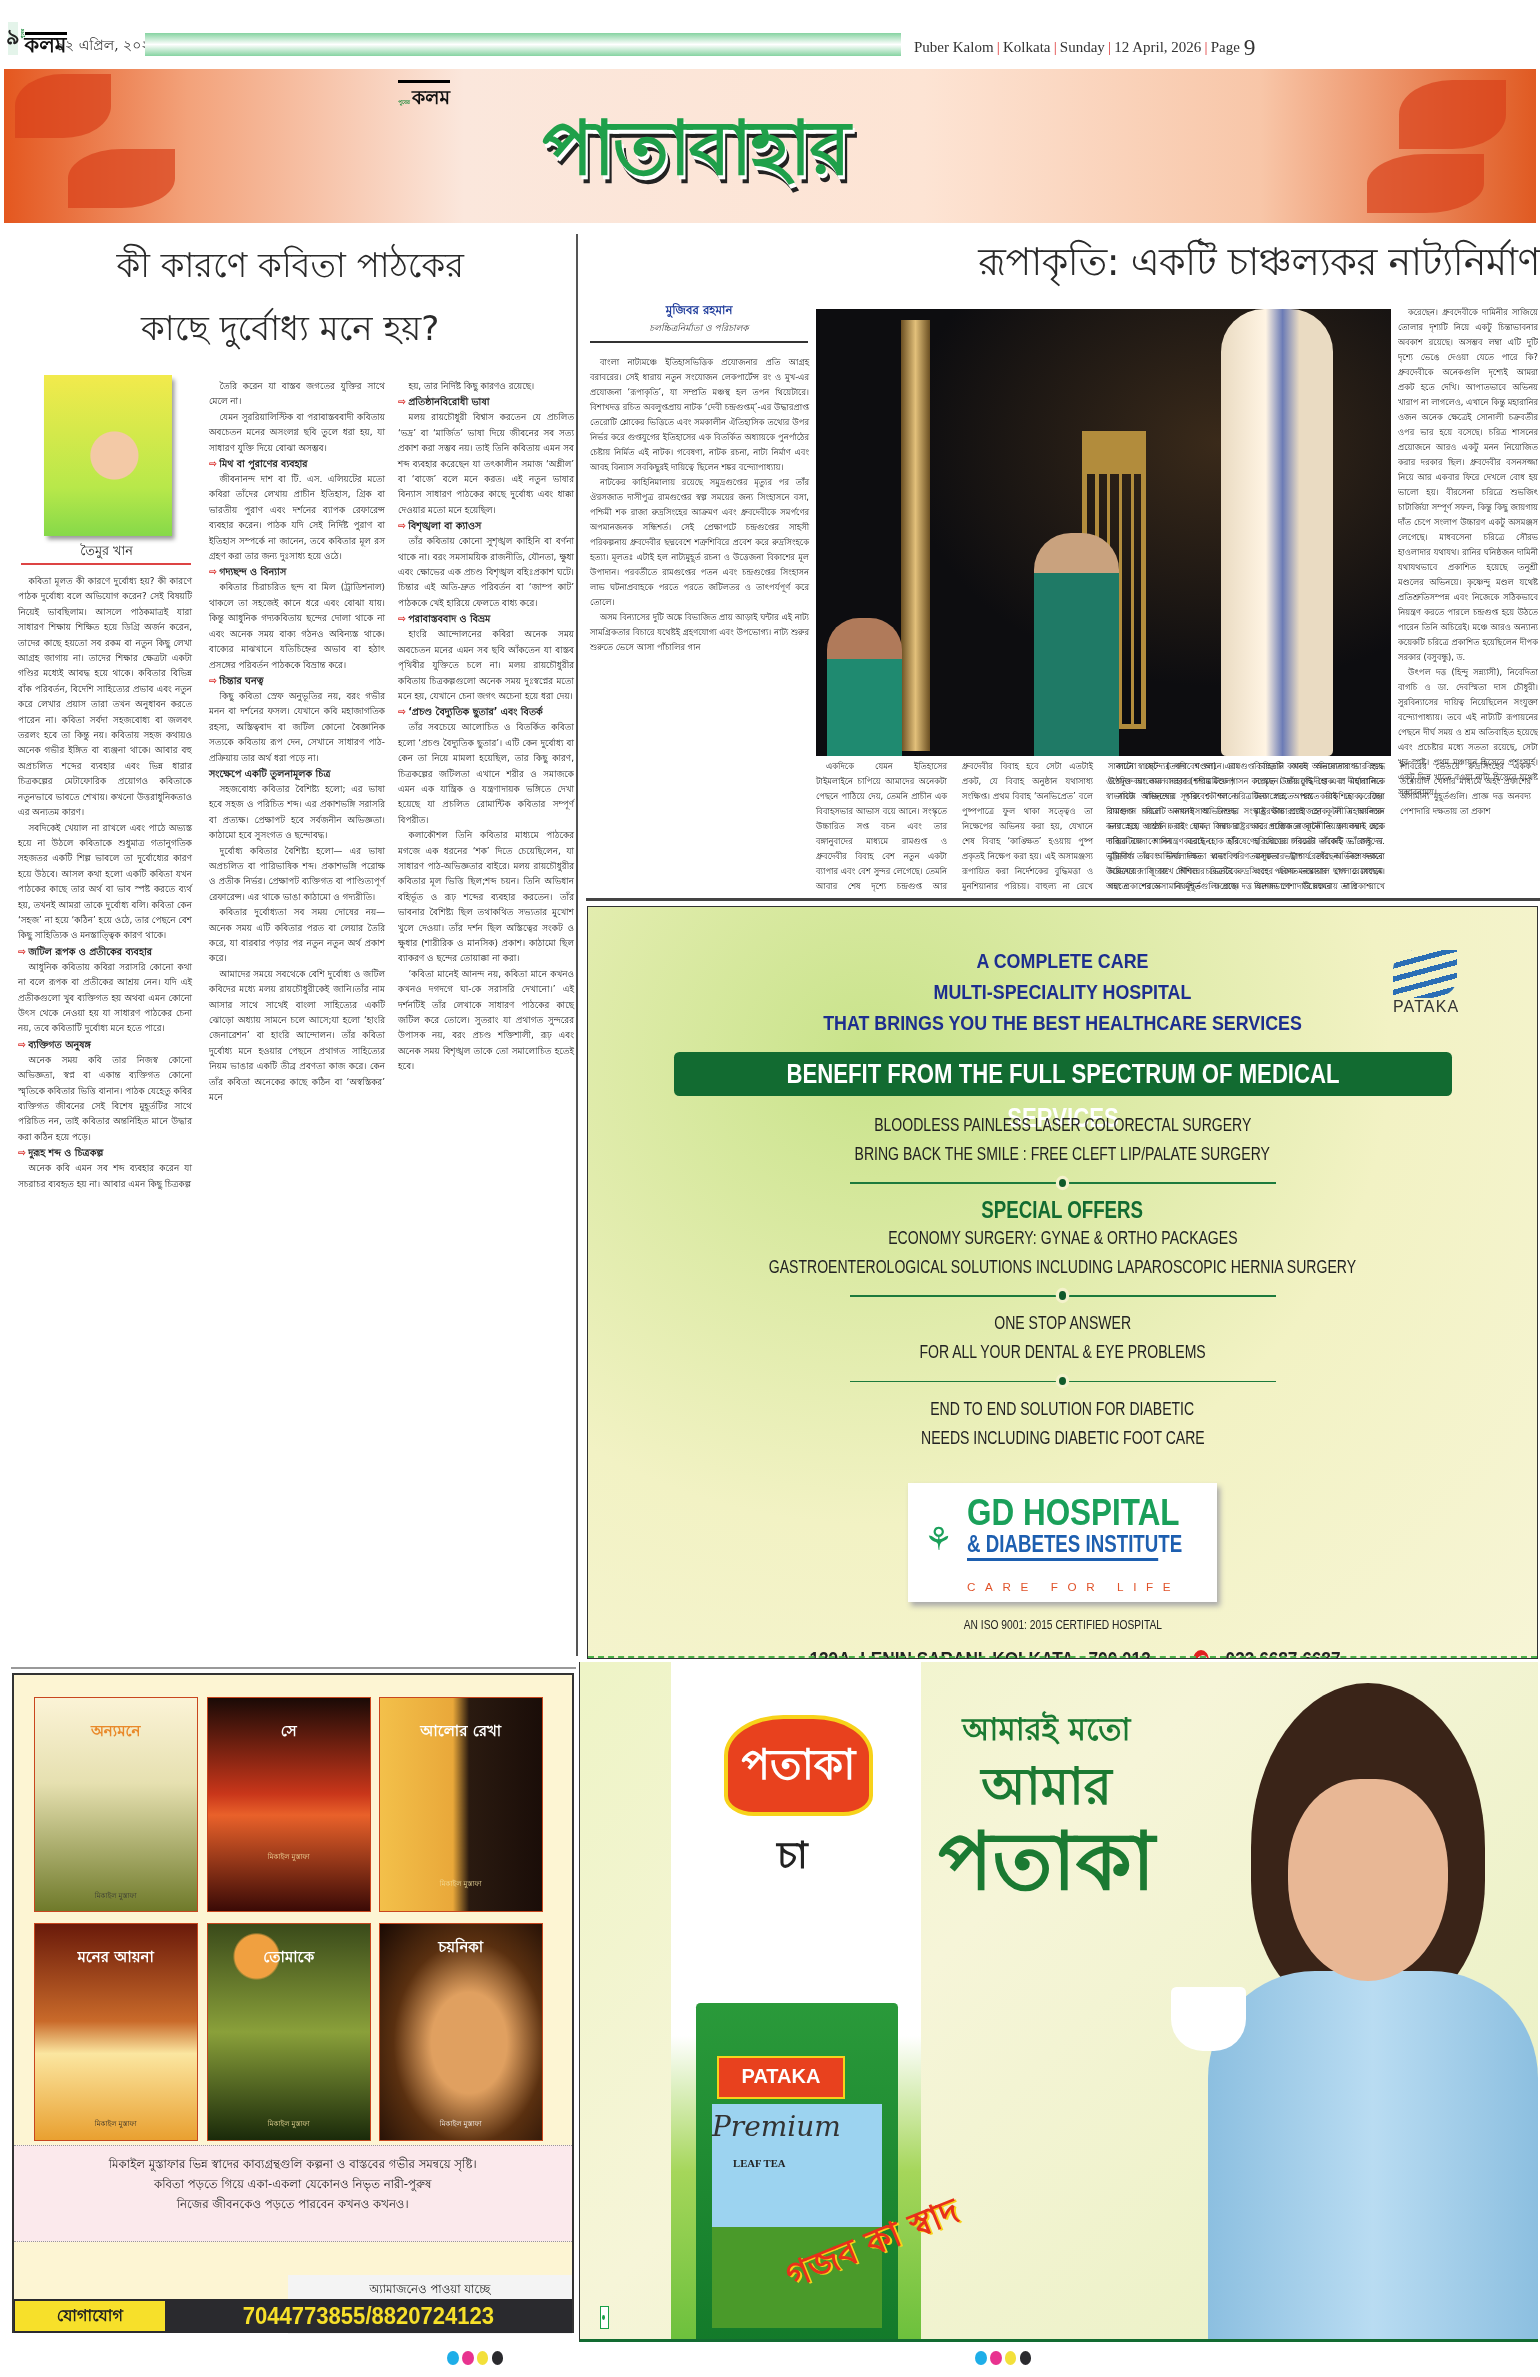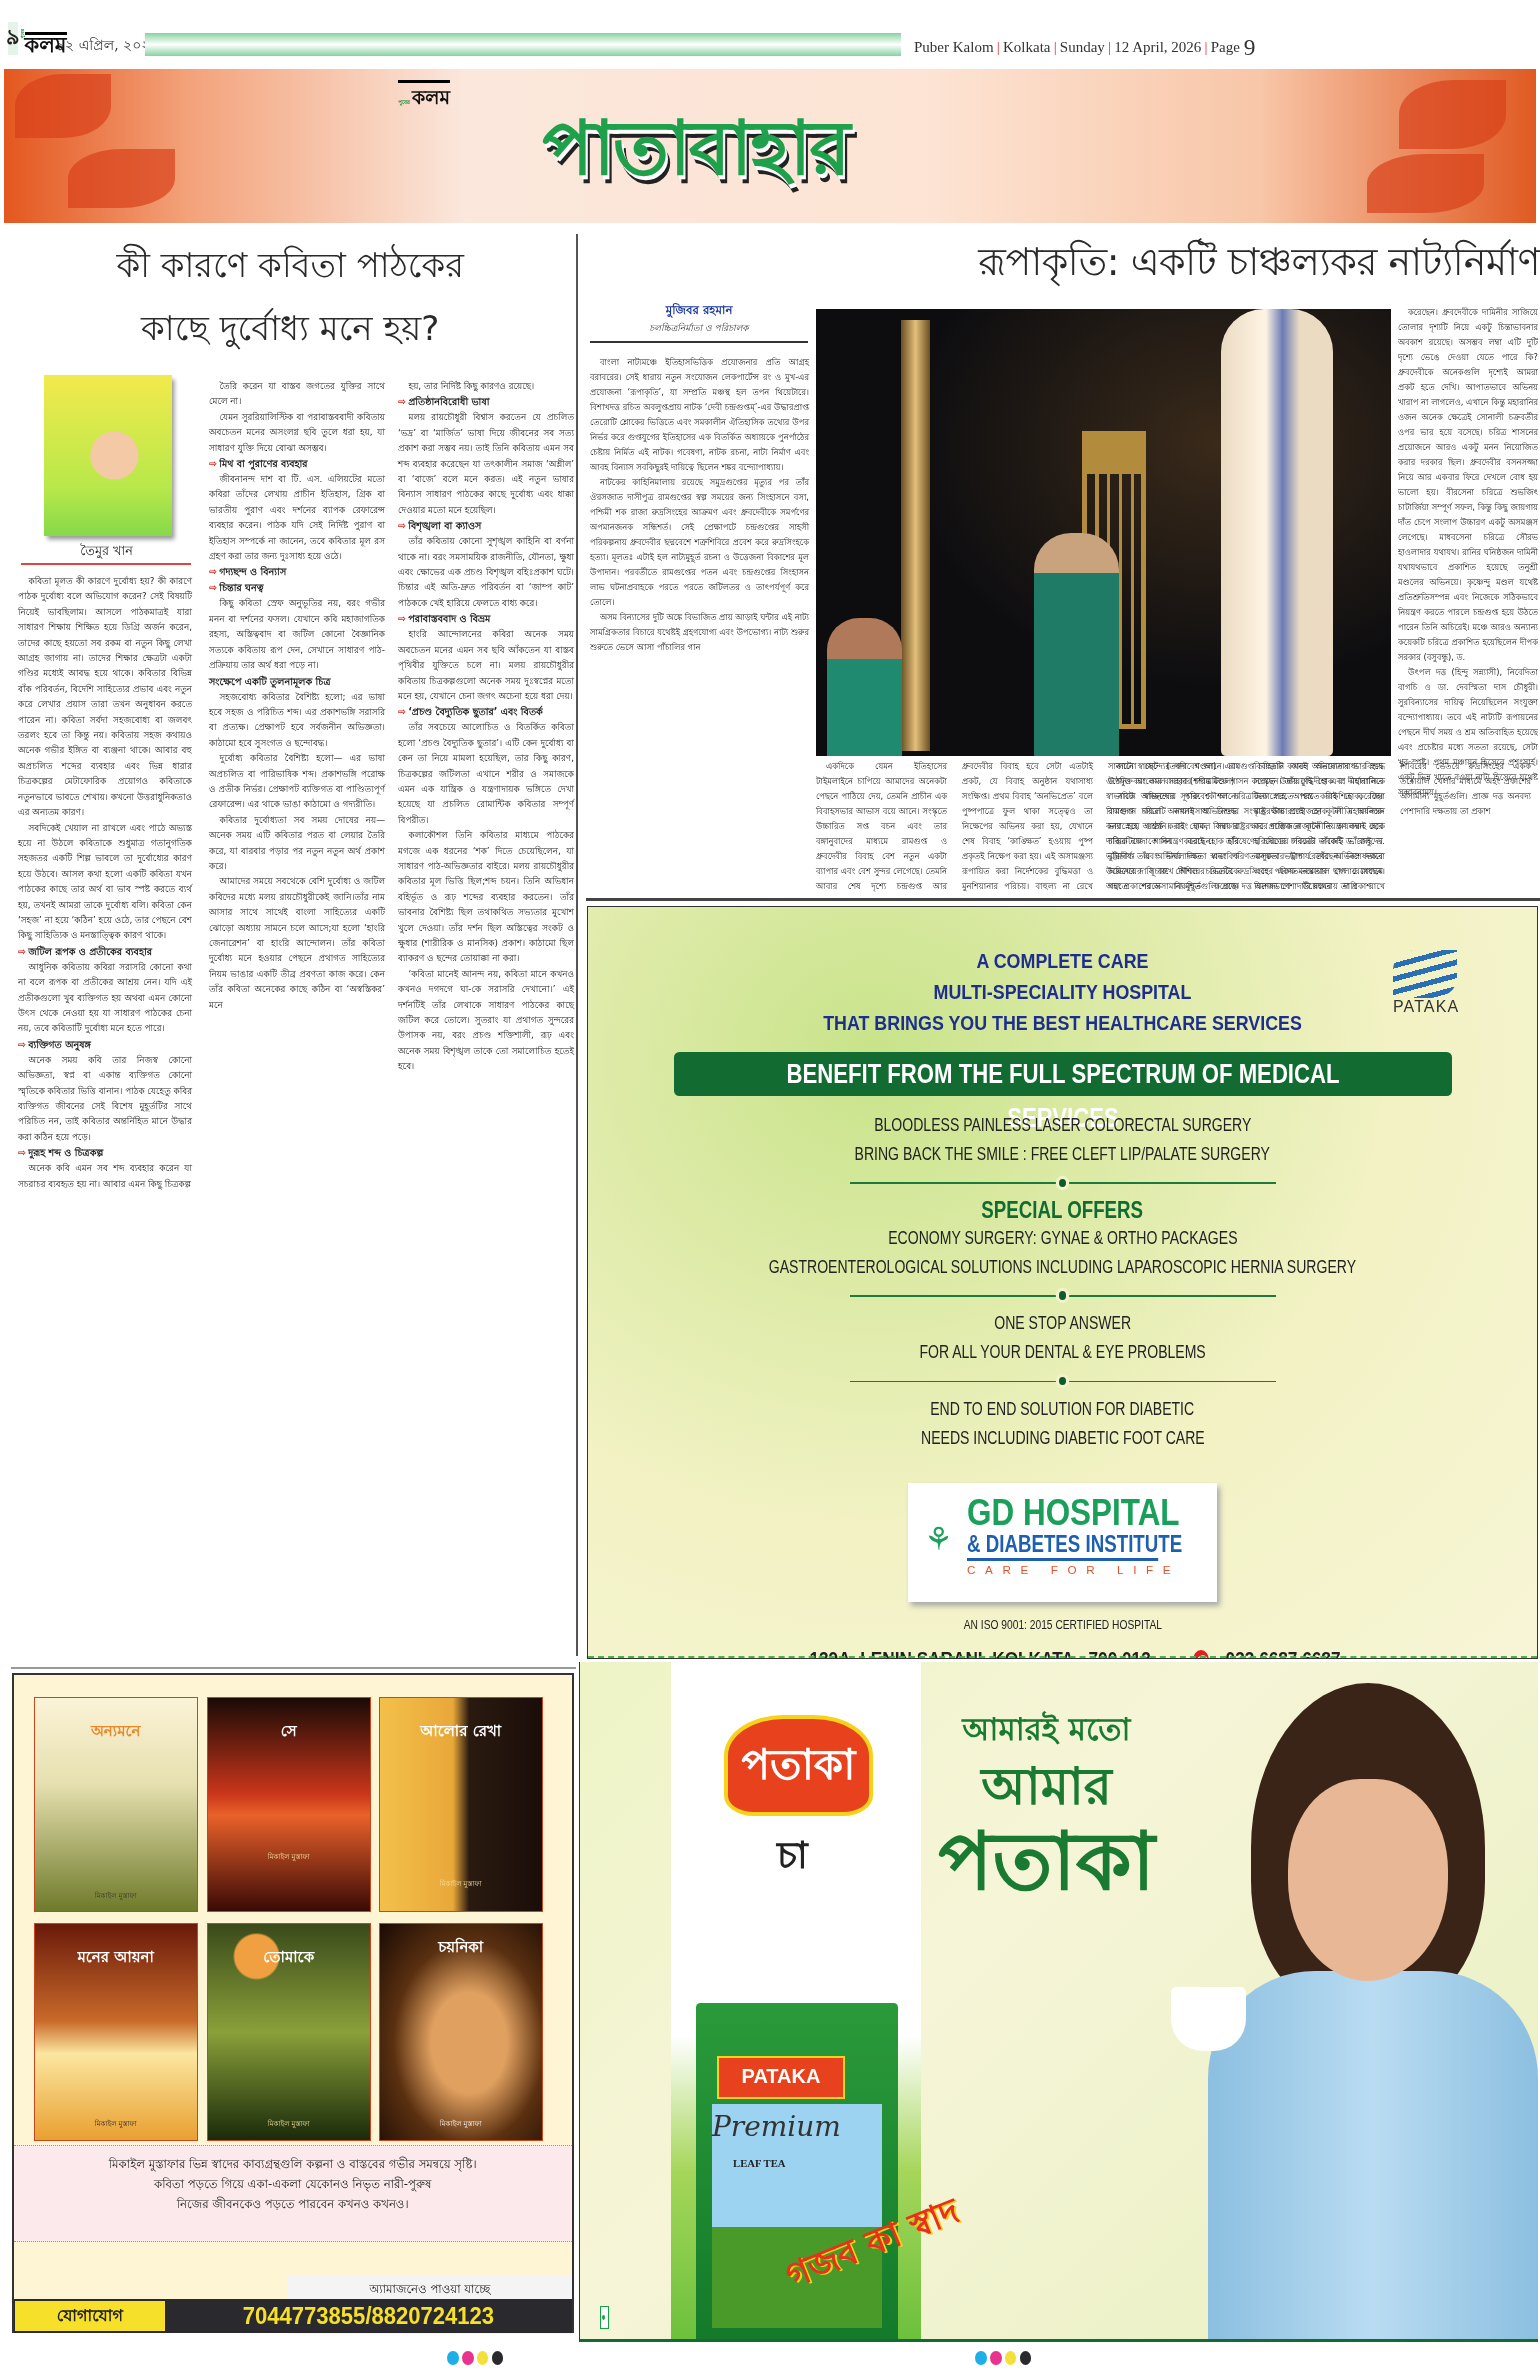--- a/index.html
+++ b/index.html
@@ -56,21 +56,21 @@
 .h-line span{display:inline-block;transform:scaleX(.78)}
 .h-div{margin:9.6px auto;width:426px;height:8.5px;position:relative}
 .h-div:before{content:"";position:absolute;left:0;right:0;top:3.7px;height:1.6px;background:#1c7a3c}
 .h-div:after{content:"";position:absolute;left:209px;top:0;width:7.5px;height:8.5px;border-radius:50%;background:#0f5a2a;box-shadow:0 0 0 3.2px #f4f2cc}
 .h-so{font:bold 23.4px "Liberation Sans",sans-serif;color:#126b31;text-decoration:underline}
 .h-so span{display:inline-block;transform:scaleX(.8)}
 .gd{margin:30px auto 0;width:309px;height:119px;background:#fff;box-shadow:3.2px 4.3px 5.3px #aaa;text-align:left;padding:10.7px 10.7px 0 59px;position:relative}
 .gd .sprout{position:absolute;left:16px;top:37px;font:32px "DejaVu Sans",sans-serif;color:#1aa05a}
 .gd .g1{font:bold 37px/37px "Liberation Sans",sans-serif;color:#1aa05a;transform:scaleX(.85);transform-origin:left;white-space:nowrap}
 .gd .g2{font:bold 23.4px/27px "Liberation Sans",sans-serif;color:#1d5fb0;transform:scaleX(.8);transform-origin:left;white-space:nowrap;border-bottom:3.2px solid #1d5fb0}
-.gd .g3{font:11.7px "Liberation Sans",sans-serif;color:#e0532a;letter-spacing:9.6px;margin-top:2px}
+.gd .g3{font:11.7px "Liberation Sans",sans-serif;color:#e0532a;letter-spacing:9.6px;margin-top:19px}
 .iso{font:12.8px "Liberation Sans",sans-serif;margin-top:15px}
 .iso span{display:inline-block;transform:scaleX(.8)}
 .addr{font:bold 21px "Liberation Sans",sans-serif;margin-top:15px;white-space:nowrap}
 .addr span{display:inline-block;transform:scaleX(.82)}
 .addr .ph{display:inline-block;width:16px;height:21px;border-radius:50%;background:#e02020;color:#fff;font-size:12.8px;line-height:21px;vertical-align:middle;margin:0 4.3px}
 .dash{position:absolute;left:0;right:0;bottom:0;border-top:2.7px dashed #4cb34a}
 
 #tea{left:579px;top:1662px;width:959px;height:680px;border-left:1.6px solid #333;border-bottom:3.2px solid #126b31;background:linear-gradient(135deg,#eef4c6,#f6f5d8 40%,#e8f0c0);overflow:hidden}
 #tea .panel{position:absolute;left:91px;top:0;width:250px;height:680px;background:linear-gradient(#fff 0 55%,#a5d65a 75%,#6cc03c);}
 #tea .flag{position:absolute;left:101px;top:21px;width:234px;height:181px}
@@ -150,20 +150,21 @@
   <p>অনেক সময় কবি তার নিজস্ব কোনো অভিজ্ঞতা, স্বপ্ন বা একান্ত ব্যক্তিগত কোনো স্মৃতিকে কবিতার ভিত্তি বানান। পাঠক যেহেতু কবির ব্যক্তিগত জীবনের সেই বিশেষ মুহূর্তটির সাথে পরিচিত নন, তাই কবিতার অন্তর্নিহিত মানে উদ্ধার করা কঠিন হয়ে পড়ে।</p>
   <h4><span class="arr">⇨</span><span>দুরূহ শব্দ ও চিত্রকল্প</span></h4>
   <p>অনেক কবি এমন সব শব্দ ব্যবহার করেন যা সচরাচর ব্যবহৃত হয় না। আবার এমন কিছু চিত্রকল্প</p>
 </div>
 <div class="abs col" style="left:209px;top:379px;width:176px">
   <p>তৈরি করেন যা বাস্তব জগতের যুক্তির সাথে মেলে না।</p>
   <p>যেমন সুররিয়ালিস্টিক বা পরাবাস্তববাদী কবিতায় অবচেতন মনের অসংলগ্ন ছবি তুলে ধরা হয়, যা সাধারণ যুক্তি দিয়ে বোঝা অসম্ভব।</p>
   <h4><span class="arr">⇨</span><span>মিথ বা পুরাণের ব্যবহার</span></h4>
   <p>জীবনানন্দ দাশ বা টি. এস. এলিয়টের মতো কবিরা তাঁদের লেখায় প্রাচীন ইতিহাস, গ্রিক বা ভারতীয় পুরাণ এবং দর্শনের ব্যাপক রেফারেন্স ব্যবহার করেন। পাঠক যদি সেই নির্দিষ্ট পুরাণ বা ইতিহাস সম্পর্কে না জানেন, তবে কবিতার মূল রস গ্রহণ করা তার জন্য দুঃসাধ্য হয়ে ওঠে।</p>
   <h4><span class="arr">⇨</span><span>গদ্যছন্দ ও বিন্যাস</span></h4>
+  <p>কবিতার চিরাচরিত ছন্দ বা মিল (ট্রাডিশনাল) থাকলে তা সহজেই কানে ধরে এবং বোঝা যায়। কিন্তু আধুনিক গদ্যকবিতায় ছন্দের দোলা থাকে না এবং অনেক সময় বাক্য গঠনও অবিন্যস্ত থাকে। বাক্যের মাঝখানে যতিচিহ্নের অভাব বা হঠাৎ প্রসঙ্গের পরিবর্তন পাঠককে বিভ্রান্ত করে।</p>
   <h4><span class="arr">⇨</span><span>চিন্তার ঘনত্ব</span></h4>
   <p>কিছু কবিতা স্রেফ অনুভূতির নয়, বরং গভীর মনন বা দর্শনের ফসল। যেখানে কবি মহাজাগতিক রহস্য, অস্তিত্ববাদ বা জটিল কোনো বৈজ্ঞানিক সত্যকে কবিতায় রূপ দেন, সেখানে সাধারণ পাঠ-প্রক্রিয়ায় তার অর্থ ধরা পড়ে না।</p>
   <h4>সংক্ষেপে একটি তুলনামূলক চিত্র</h4>
   <p>সহজবোধ্য কবিতার বৈশিষ্ট্য হলো; এর ভাষা হবে সহজ ও পরিচিত শব্দ। এর প্রকাশভঙ্গি সরাসরি বা প্রত্যক্ষ। প্রেক্ষাপট হবে সর্বজনীন অভিজ্ঞতা। কাঠামো হবে সুসংগত ও ছন্দোবদ্ধ।</p>
   <p>দুর্বোধ্য কবিতার বৈশিষ্ট্য হলো— এর ভাষা অপ্রচলিত বা পারিভাষিক শব্দ। প্রকাশভঙ্গি পরোক্ষ ও প্রতীক নির্ভর। প্রেক্ষাপট ব্যক্তিগত বা পাণ্ডিত্যপূর্ণ রেফারেন্স। এর থাকে ভাঙা কাঠামো ও গদ্যরীতি।</p>
   <p>কবিতার দুর্বোধ্যতা সব সময় দোষের নয়— অনেক সময় এটি কবিতার পরত বা লেয়ার তৈরি করে, যা বারবার পড়ার পর নতুন নতুন অর্থ প্রকাশ করে।</p>
   <p>আমাদের সময়ে সবথেকে বেশি দুর্বোধ্য ও জটিল কবিদের মধ্যে মলয় রায়চৌধুরীকেই জানি।তাঁর নাম আসার সাথে সাথেই বাংলা সাহিত্যের একটি ঝোড়ো অধ্যায় সামনে চলে আসে;যা হলো ‘হাংরি জেনারেশন’ বা হাংরি আন্দোলন। তাঁর কবিতা দুর্বোধ্য মনে হওয়ার পেছনে প্রথাগত সাহিত্যের নিয়ম ভাঙার একটি তীব্র প্রবণতা কাজ করে। কেন তাঁর কবিতা অনেকের কাছে কঠিন বা ‘অস্বস্তিকর’ মনে</p>
 </div>
 <div class="abs col" style="left:398px;top:379px;width:176px">
   <p>হয়, তার নির্দিষ্ট কিছু কারণও রয়েছে।</p>

